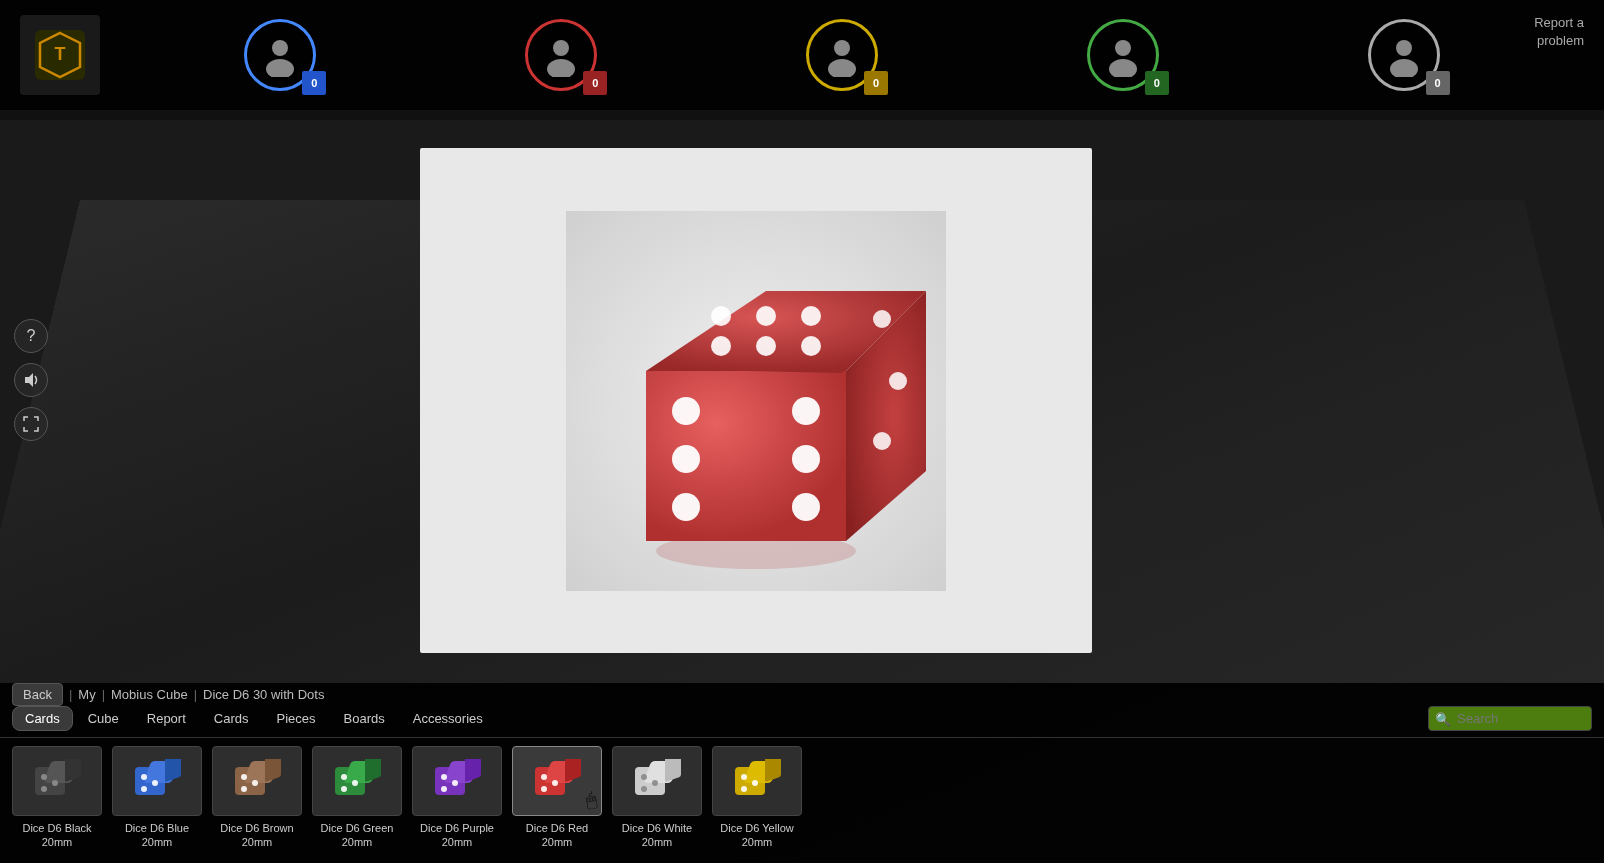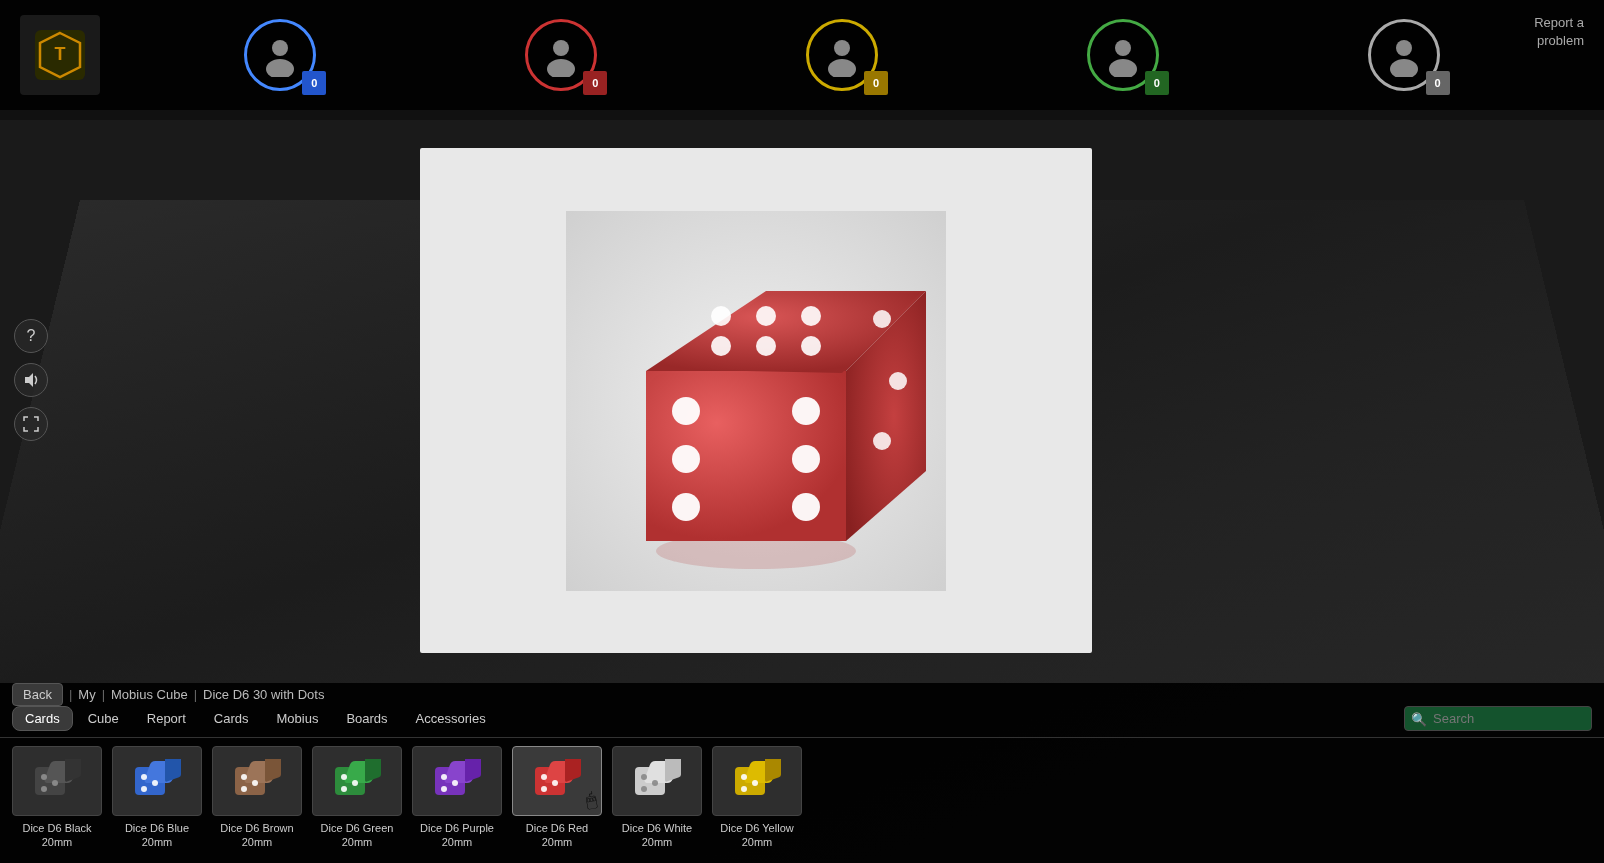--- a/index.html
+++ b/index.html
@@ -196,27 +196,27 @@
       background: #3a3a3a;
       border-color: #555;
       color: white;
     }
 
     .search-box-wrap {
       margin-left: auto;
     }
 
     .search-input {
-      background: #14532d;
+      background: #4d7c0f;
       border: 1px solid #444;
       border-radius: 4px;
       color: #ccc;
       font-size: 13px;
       padding: 4px 8px 4px 28px;
-      width: 188px;
+      width: 164px;
       outline: none;
     }
 
     .search-wrap-inner {
       position: relative;
     }
 
     .search-icon-inline {
       position: absolute;
       left: 7px;
@@ -477,21 +477,21 @@
     <span class="breadcrumb-item">Mobius Cube</span>
     <span class="breadcrumb-sep">|</span>
     <span class="breadcrumb-item">Dice D6 30 with Dots</span>
   </div>
 
   <div class="tabs-row">
     <div class="tab-item active">Cards</div>
     <div class="tab-item">Cube</div>
     <div class="tab-item">Report</div>
     <div class="tab-item">Cards</div>
-    <div class="tab-item">Mobius</div>
+    <div class="tab-item">Pieces</div>
     <div class="tab-item">Boards</div>
     <div class="tab-item">Accessories</div>
 
     <div class="search-box-wrap">
       <div class="search-wrap-inner">
         <span class="search-icon-inline">🔍</span>
         <input type="text" class="search-input" placeholder="Search" style="">
       </div>
     </div>
   </div>

